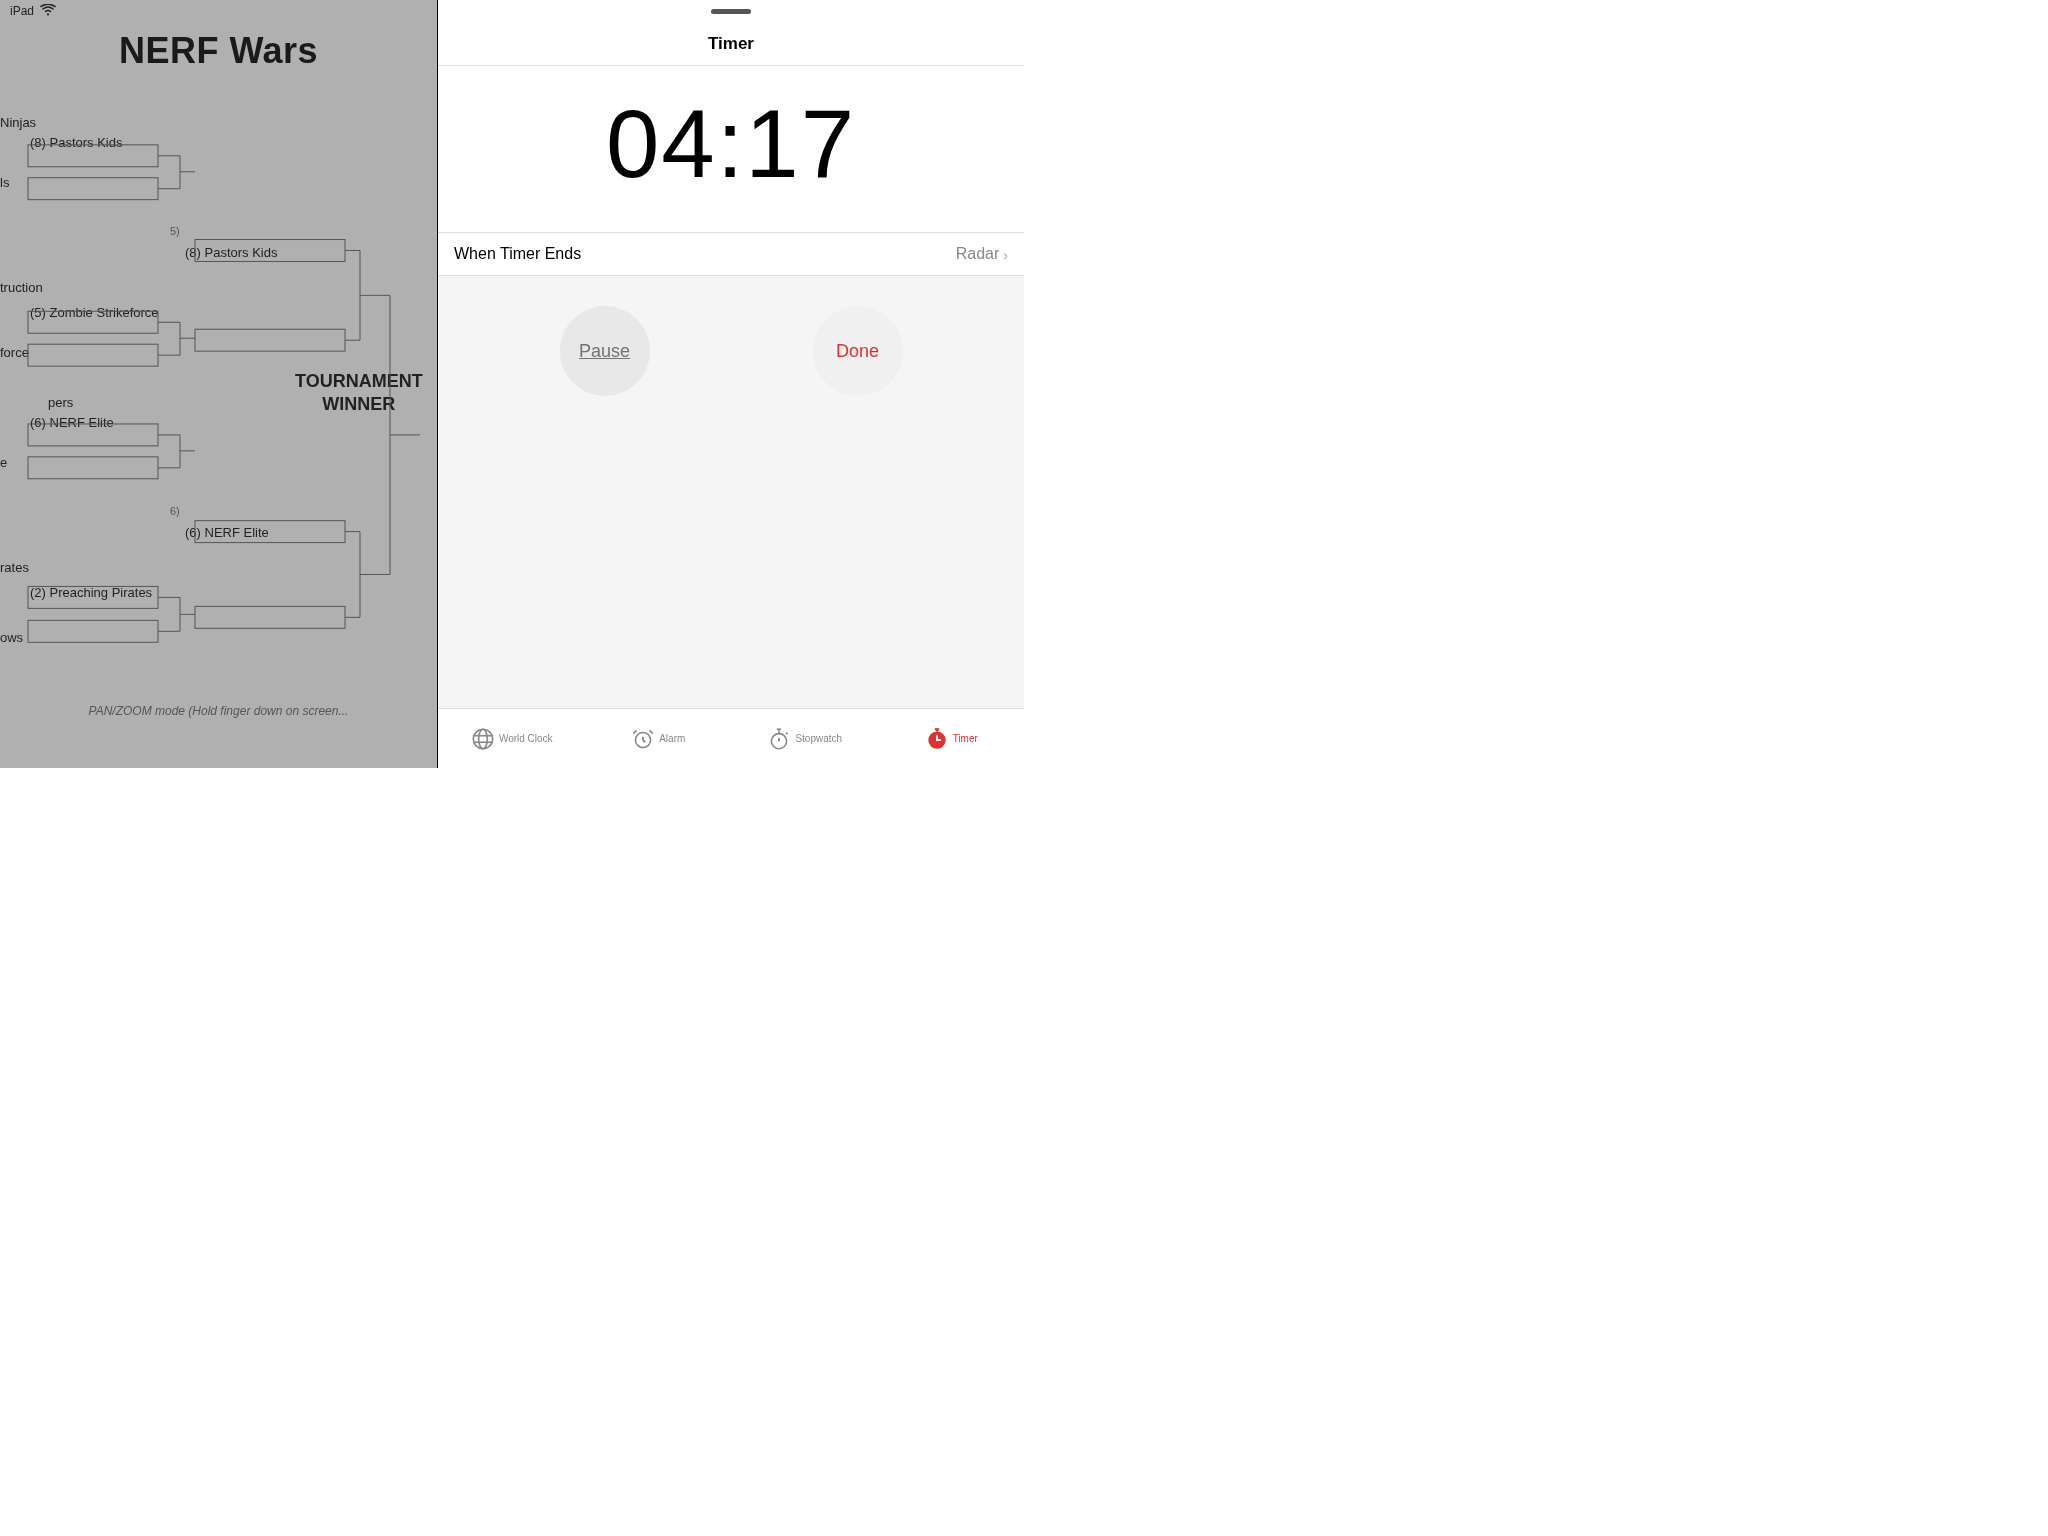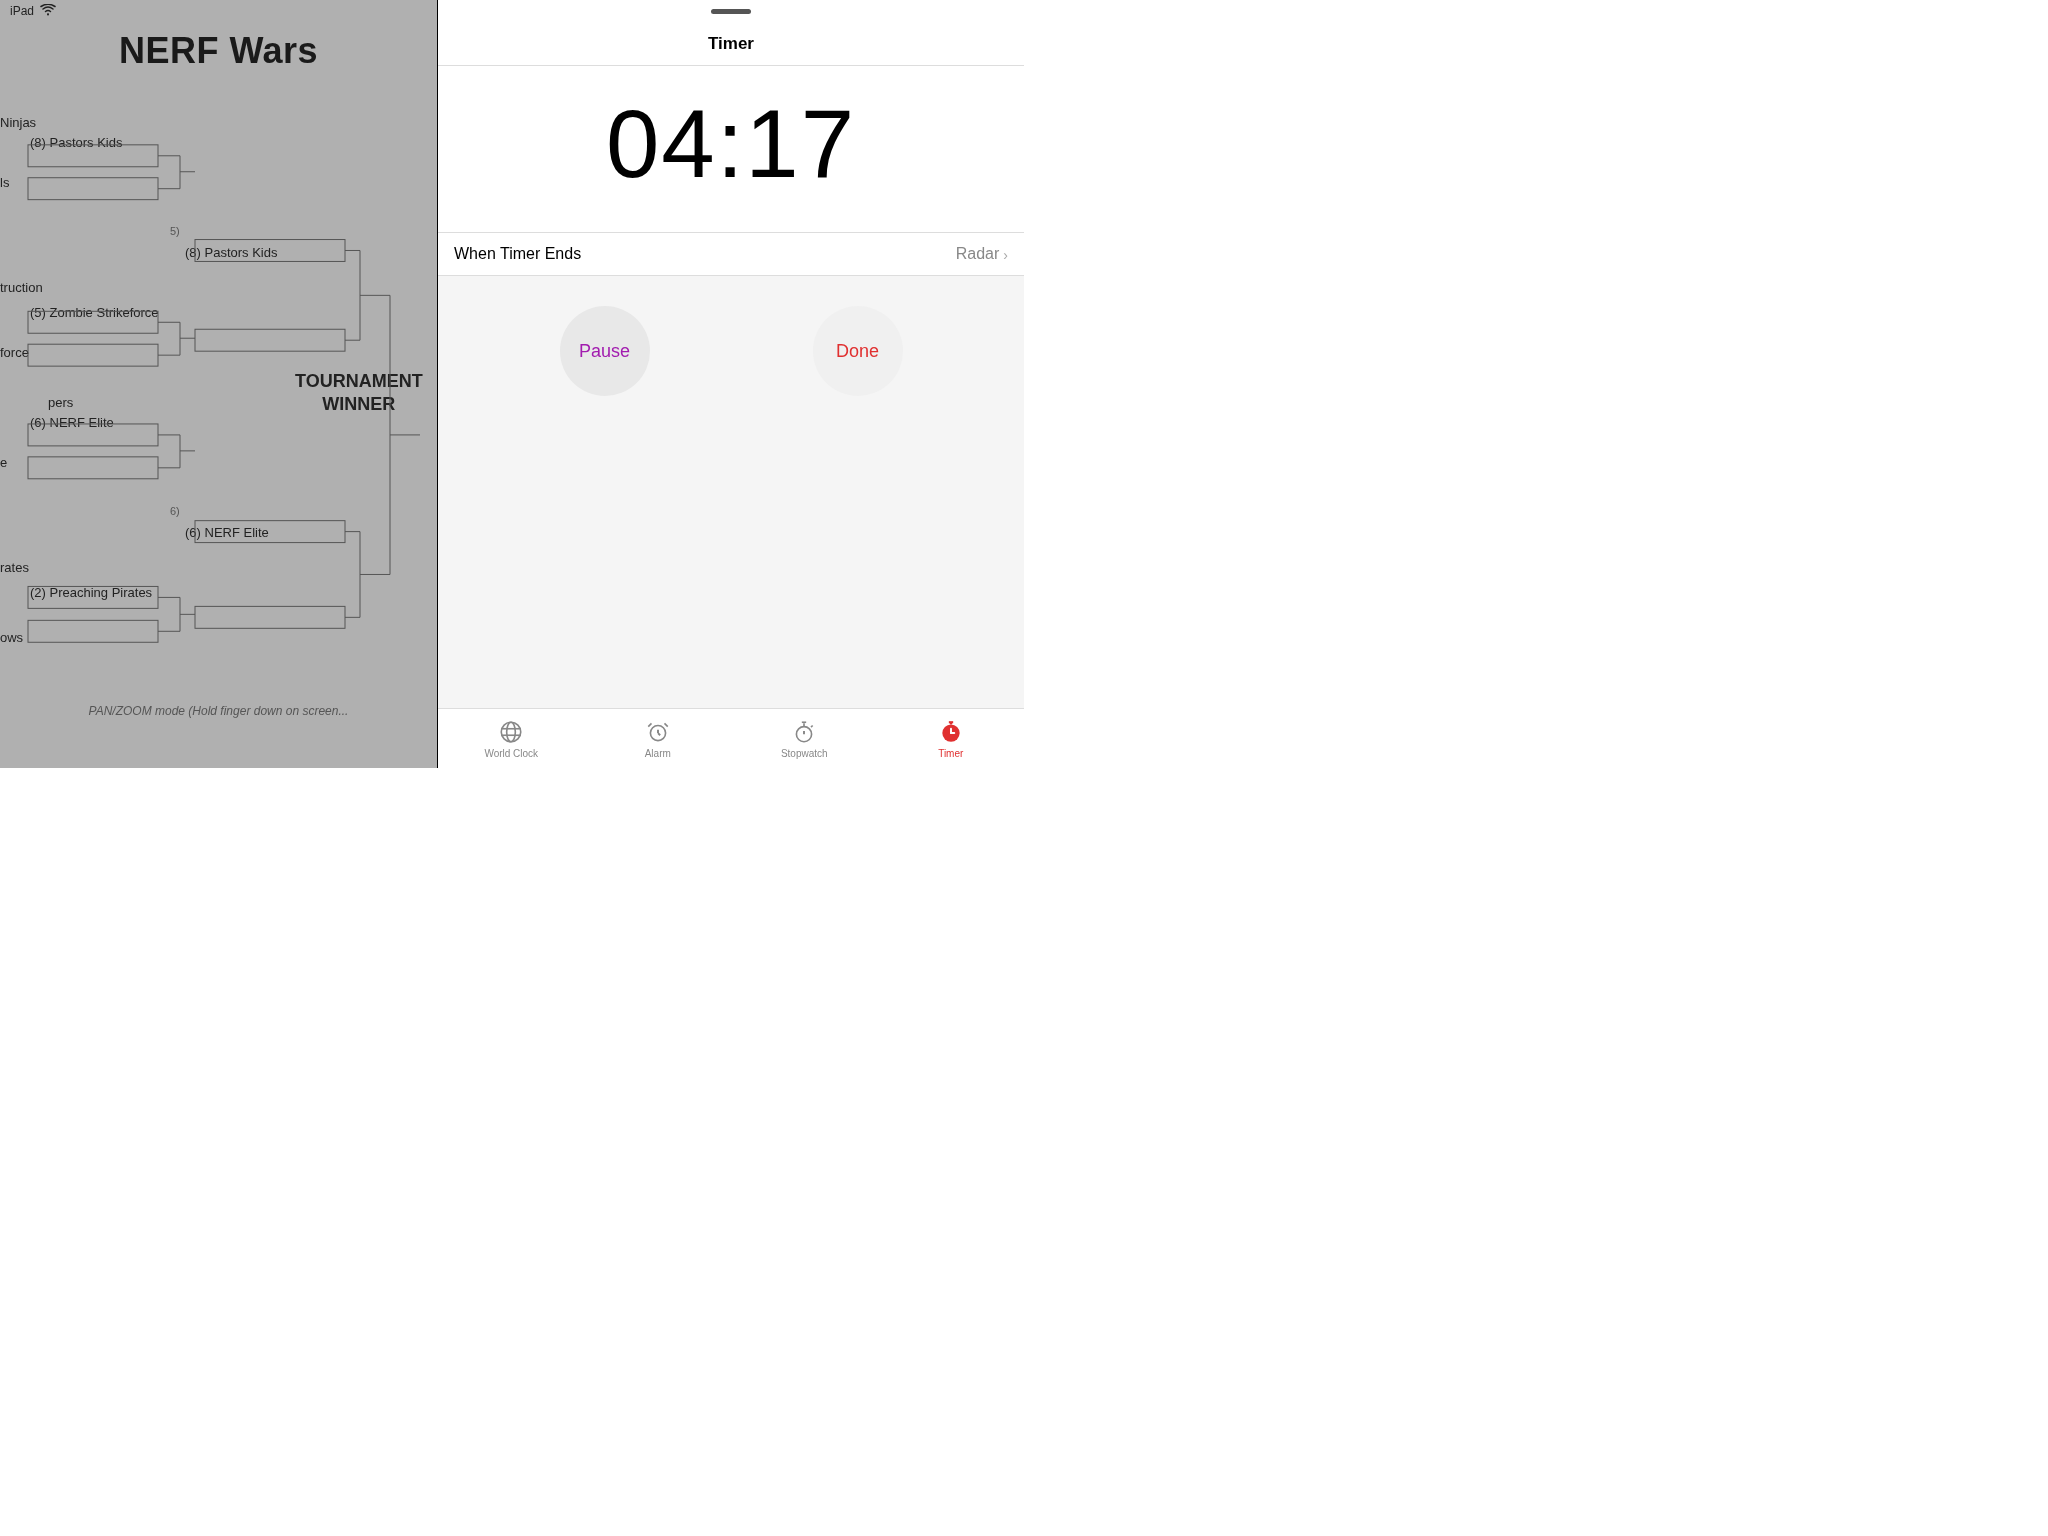--- a/index.html
+++ b/index.html
@@ -191,21 +191,22 @@
       justify-content: center;
       font-size: 18px;
       font-weight: 400;
       cursor: pointer;
       border: none;
       outline: none;
     }
 
     .pause-button {
       background: #e8e8e8;
-      color: #a21caf;
+      color: #737373;
+      text-decoration: underline;
     }
 
     .done-button {
       background: #f0f0f0;
       color: #e03030;
       text-align: right;
     }
 
     
     .spacer {
@@ -219,21 +220,21 @@
       background: #fff;
       border-top: 1px solid #ddd;
       display: flex;
       align-items: stretch;
       flex-shrink: 0;
     }
 
     .tab-item {
       flex: 1;
       display: flex;
-      flex-direction: column;
+      flex-direction: row;
       align-items: center;
       justify-content: center;
       cursor: pointer;
       gap: 3px;
     }
 
     .tab-icon {
       width: 26px;
       height: 26px;
       display: flex;

